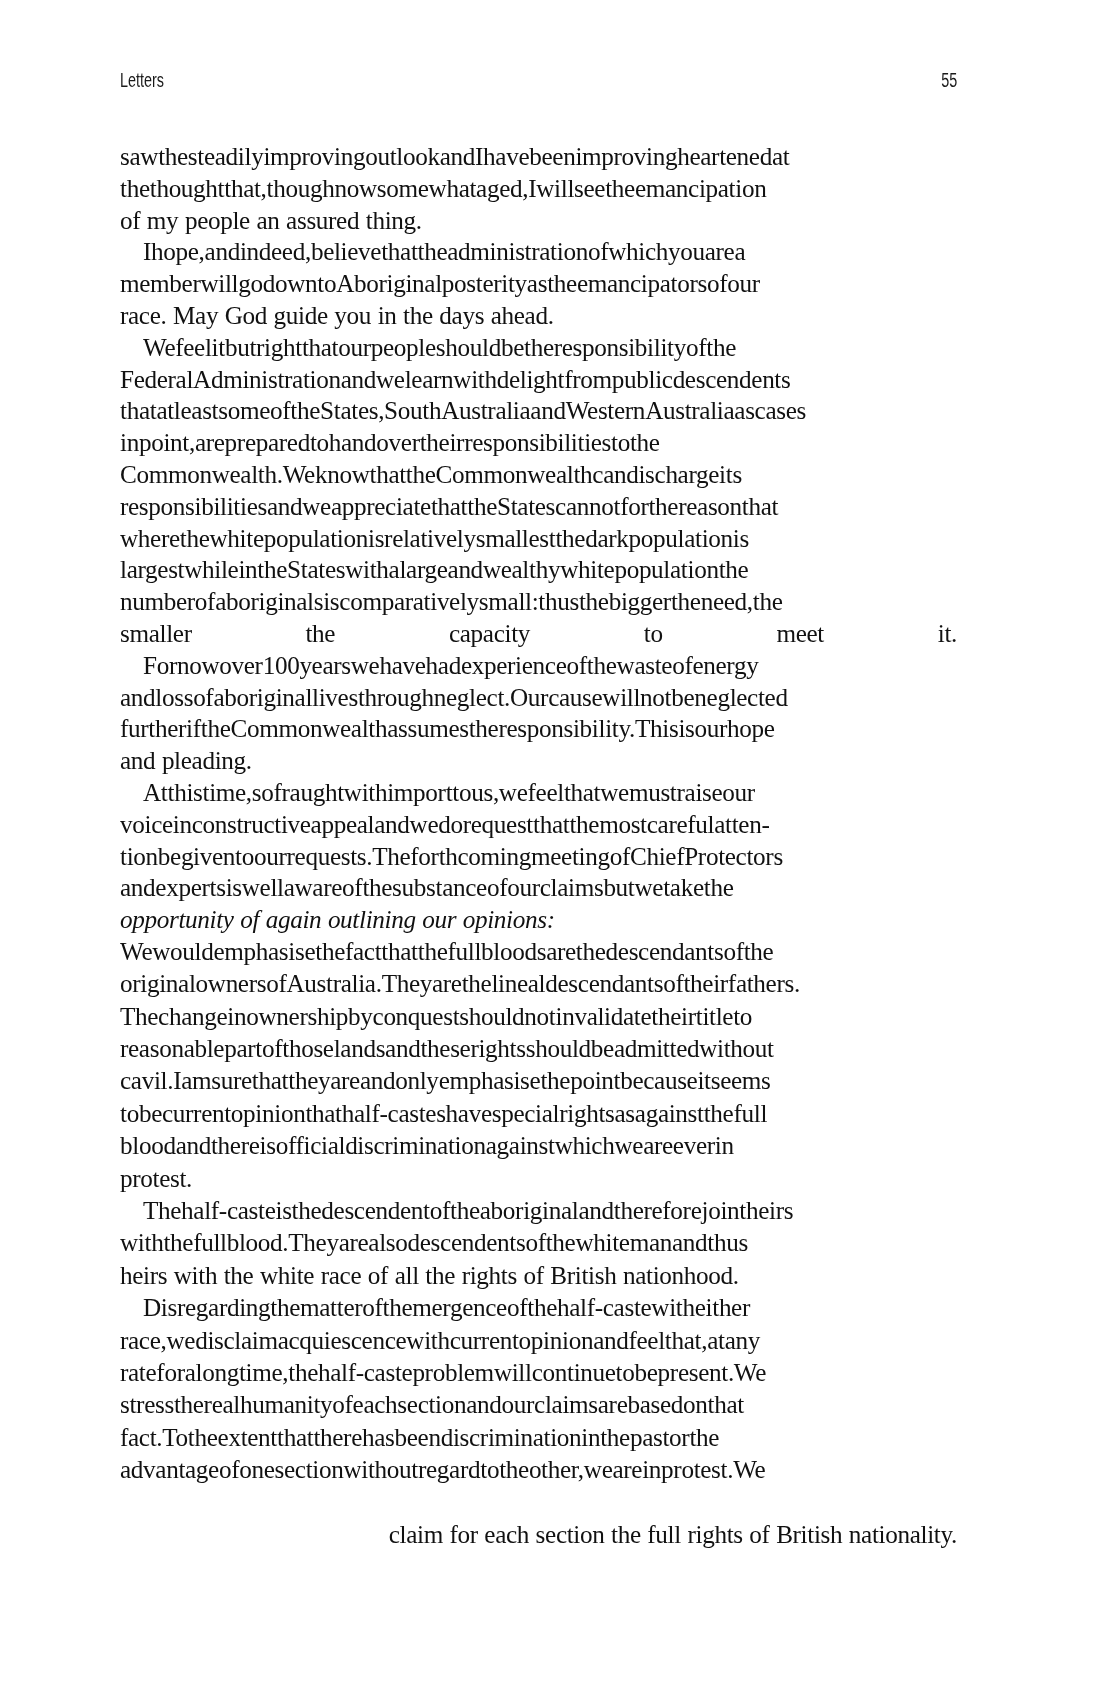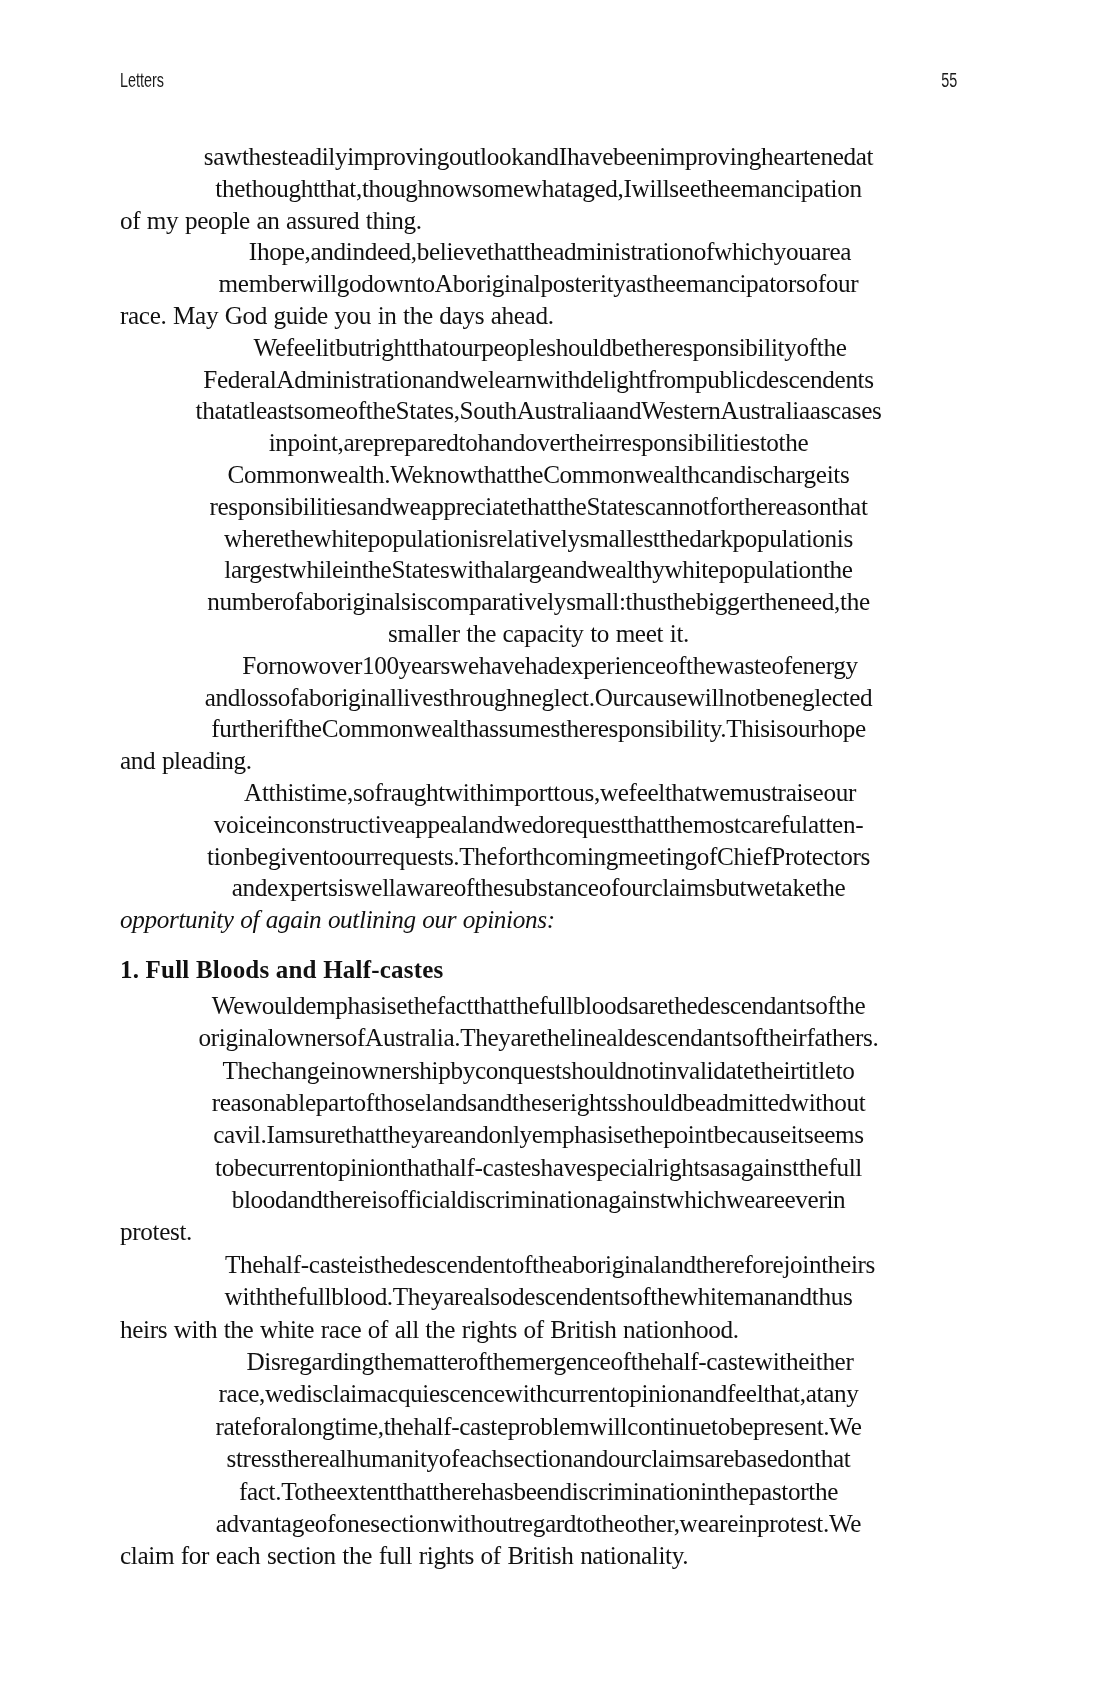--- a/index.html
+++ b/index.html
@@ -38,21 +38,21 @@
     display: block;
     height: 31.8px; line-height: 31.8px;
     margin-top: 18px; margin-bottom: 4px;
     font-weight: bold;
     font-size: 25px;
     letter-spacing: 0.2px;
     white-space: nowrap;
   }
   
   .jline {
-    display: flex; justify-content: center;
+    display: flex; justify-content: flex-start;
     height: 31.8px; line-height: 31.8px;
     white-space: nowrap;
   }
   .after-heading .jline { height: 32.4px; line-height: 32.4px; }
   .jline.indent { padding-left: 23px; }
 </style>
 </head>
 <body>
 
 <div class="running-head">
@@ -260,21 +260,21 @@
           <span>is</span>
           <span>comparatively</span>
           <span>small:</span>
           <span>thus</span>
           <span>the</span>
           <span>bigger</span>
           <span>the</span>
           <span>need,</span>
           <span>the</span>
         </div>
-        <div class="jline" style="justify-content: center; gap: 0.26em;">
+        <div class="jline" style="justify-content: space-between; gap: 0.26em;">
           <span>smaller</span>
           <span>the</span>
           <span>capacity</span>
           <span>to</span>
           <span>meet</span>
           <span>it.</span>
         </div>
       </div>
       <div>
         <div class="jline indent">
@@ -394,21 +394,20 @@
         <div class="jline" style="justify-content: flex-start; gap: 0.26em; font-style: italic;">
           <span>opportunity</span>
           <span>of</span>
           <span>again</span>
           <span>outlining</span>
           <span>our</span>
           <span>opinions:</span>
         </div>
       </div>
     </div>
-  <div class="section-heading">1. Full Bloods and Half-castes</div>
   <div id="after-heading" class="after-heading">
       <div>
         <div class="jline">
           <span>We</span>
           <span>would</span>
           <span>emphasise</span>
           <span>the</span>
           <span>fact</span>
           <span>that</span>
           <span>the</span>
@@ -643,21 +642,21 @@
           <span>regard</span>
           <span>to</span>
           <span>the</span>
           <span>other,</span>
           <span>we</span>
           <span>are</span>
           <span>in</span>
           <span>protest.</span>
           <span>We</span>
         </div>
-        <div class="jline" style="justify-content: flex-start; gap: 0.26em;">
+        <div class="jline" style="justify-content: flex-end; gap: 0.26em; margin-top: 32px;">
           <span>claim</span>
           <span>for</span>
           <span>each</span>
           <span>section</span>
           <span>the</span>
           <span>full</span>
           <span>rights</span>
           <span>of</span>
           <span>British</span>
           <span>nationality.</span>

